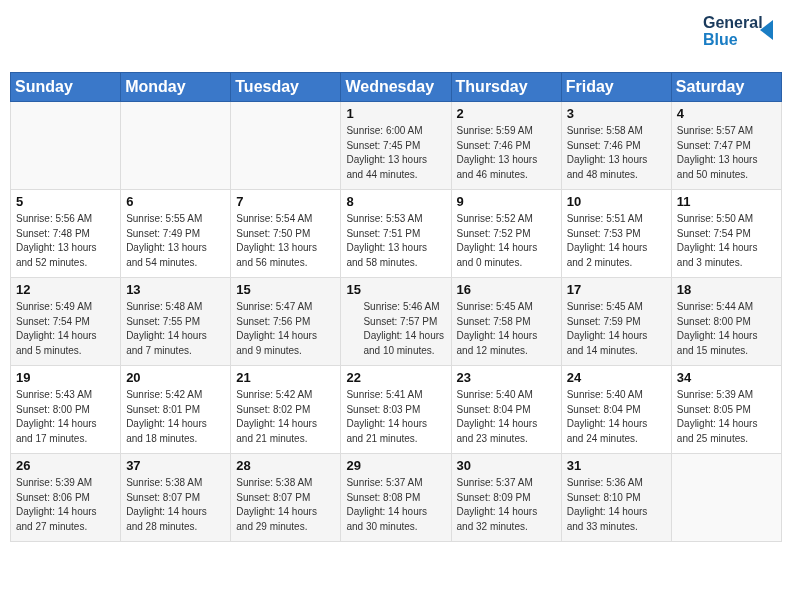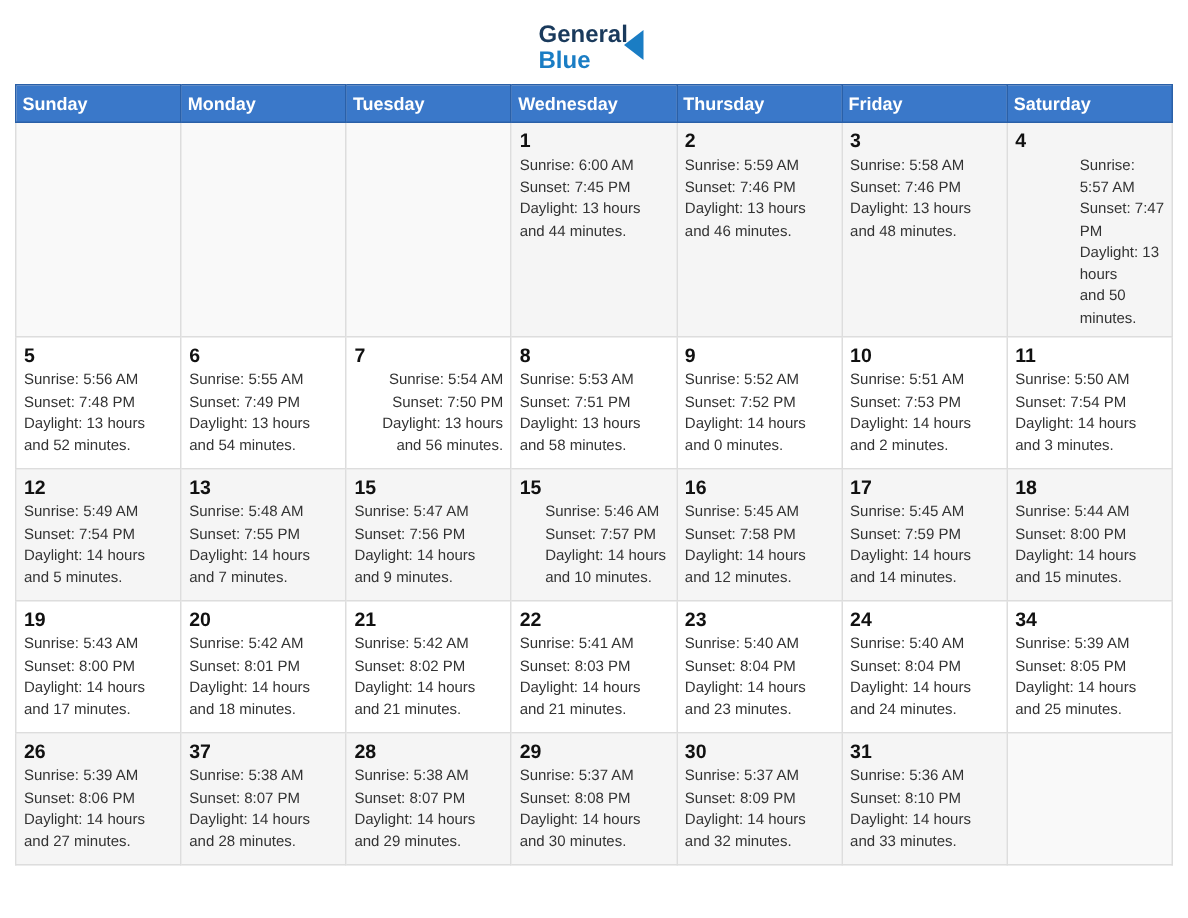--- a/index.html
+++ b/index.html
@@ -5,23 +5,23 @@
     * { box-sizing: border-box; margin: 0; padding: 0; }
     body {
       font-family: Arial, sans-serif;
       background: #fff;
       width: 792px;
       min-height: 612px;
       padding: 10px;
     }
     .header {
       display: flex;
-      justify-content: center;
+      justify-content: flex-end;
       align-items: flex-start;
-      margin-bottom: 6px;
+      margin-bottom: 22px;
       padding: 0 4px;
     }
     .logo {
       display: flex;
       align-items: center;
     }
     .title-block {
       text-align: right;
     }
     .main-title {
@@ -38,21 +38,21 @@
       border-collapse: collapse;
       font-size: 11px;
     }
     thead tr {
       background-color: #3a78c9;
       color: white;
     }
     thead th {
       padding: 5px 4px;
       text-align: left;
-      font-size: 12px;
+      font-size: 16px;
       font-weight: bold;
       border: 1px solid #2a60a8;
     }
     tbody tr {
       background: #fff;
     }
     tbody tr:nth-child(odd) {
       background: #f5f5f5;
     }
     tbody td {
@@ -127,21 +127,21 @@
         </td>
         <td>
           <div class="day-number">3</div>
           <div class="day-info" style="white-space: pre-line;">Sunrise: 5:58 AM
 Sunset: 7:46 PM
 Daylight: 13 hours
 and 48 minutes.</div>
         </td>
         <td>
           <div class="day-number">4</div>
-          <div class="day-info" style="white-space: pre-line; margin-left: 43px;">Sunrise: 5:57 AM
+          <div class="day-info" style="white-space: pre-line;">Sunrise: 5:57 AM
 Sunset: 7:47 PM
 Daylight: 13 hours
 and 50 minutes.</div>
         </td>
       </tr>
       <tr>
         <td>
           <div class="day-number">5</div>
           <div class="day-info" style="white-space: pre-line;">Sunrise: 5:56 AM
 Sunset: 7:48 PM
@@ -150,21 +150,21 @@
         </td>
         <td>
           <div class="day-number">6</div>
           <div class="day-info" style="white-space: pre-line;">Sunrise: 5:55 AM
 Sunset: 7:49 PM
 Daylight: 13 hours
 and 54 minutes.</div>
         </td>
         <td>
           <div class="day-number">7</div>
-          <div class="day-info" style="white-space: pre-line; text-align: right;">Sunrise: 5:54 AM
+          <div class="day-info" style="white-space: pre-line;">Sunrise: 5:54 AM
 Sunset: 7:50 PM
 Daylight: 13 hours
 and 56 minutes.</div>
         </td>
         <td>
           <div class="day-number">8</div>
           <div class="day-info" style="white-space: pre-line;">Sunrise: 5:53 AM
 Sunset: 7:51 PM
 Daylight: 13 hours
 and 58 minutes.</div>

